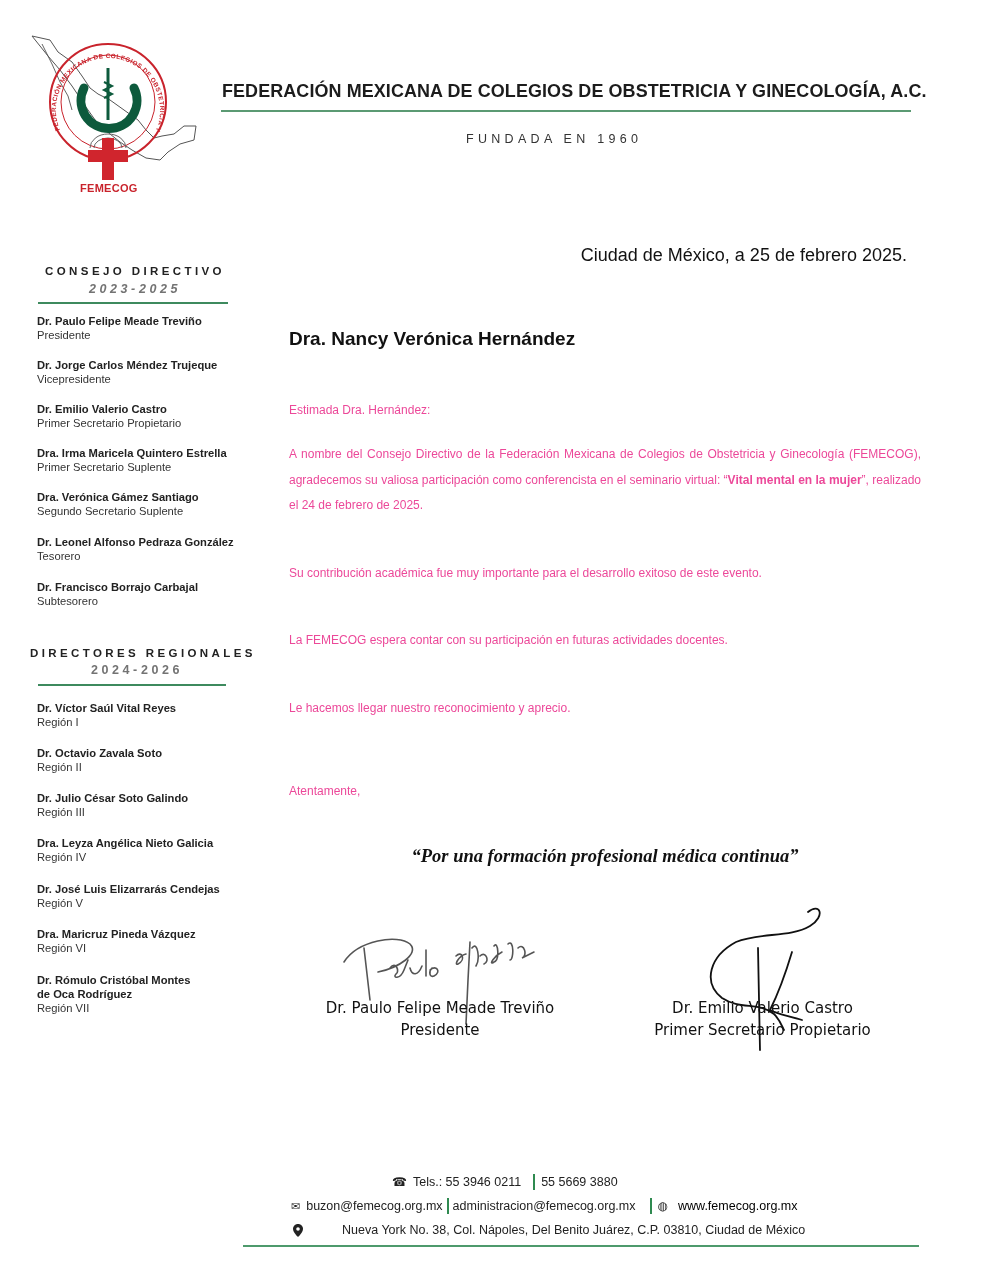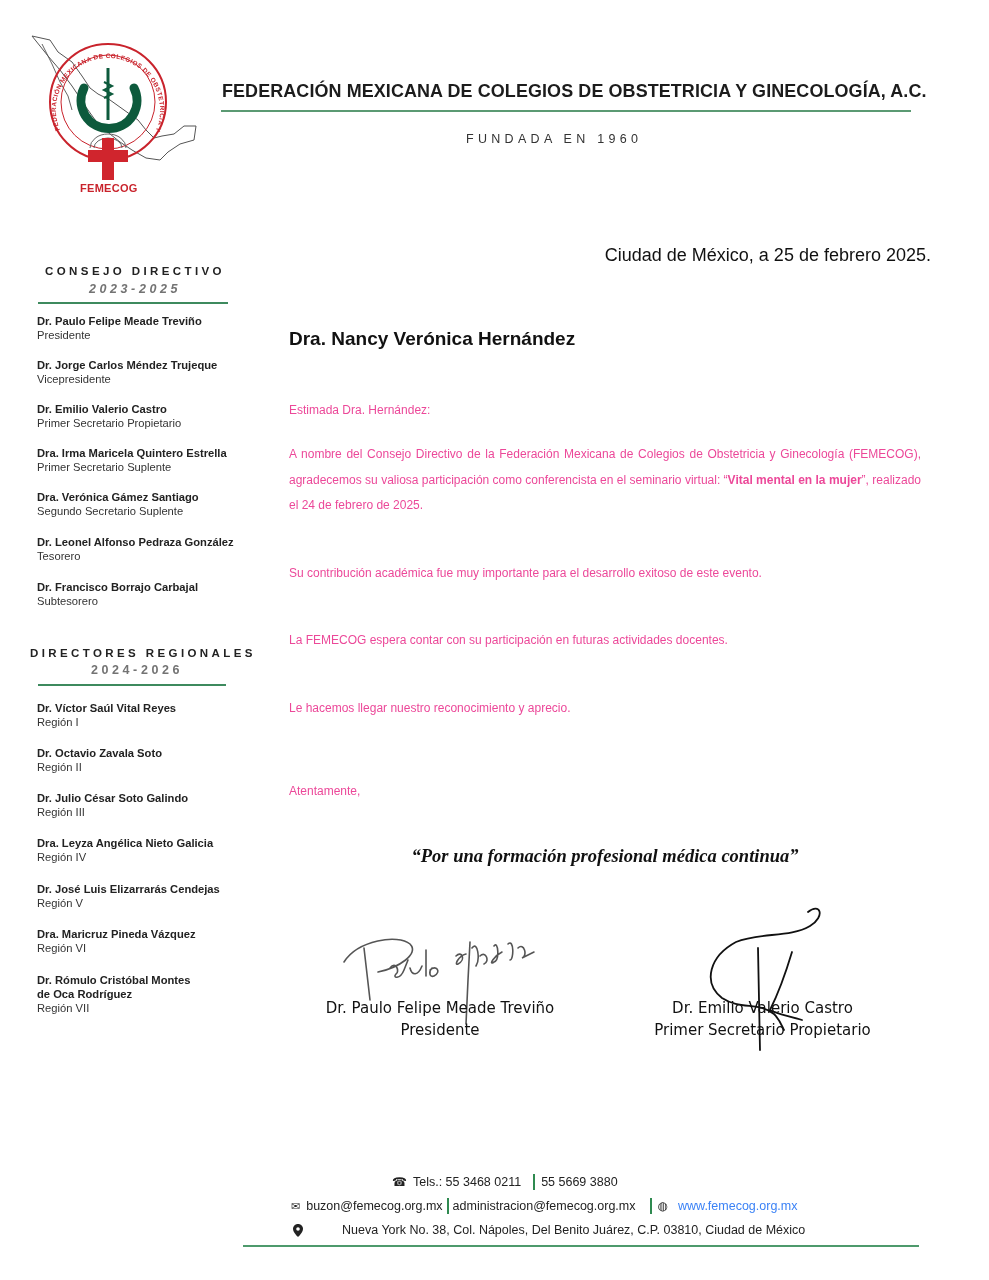--- a/index.html
+++ b/index.html
@@ -14,34 +14,34 @@
 
   
   .sb-head { font-weight:bold; font-size:11.5px; letter-spacing:3.4px; color:#222; white-space:nowrap; text-align:center; }
   .sb-years { font-weight:bold; font-style:italic; font-size:12.5px; letter-spacing:3.6px; color:#737373; text-align:center; white-space:nowrap; }
   .sb-rule { height:2px; background:#3e8a5e; }
   .member { left:37px; width:240px; }
   .m-name { font-weight:bold; font-size:11.2px; color:#222; line-height:14px; white-space:nowrap; }
   .m-role { font-size:11.2px; color:#333; line-height:14px; white-space:nowrap; }
 
   
-  .date { right:58px; top:245px; font-size:18px; color:#111; white-space:nowrap; }
+  .date { right:82px; top:245px; font-size:18px; color:#111; white-space:nowrap; }
   .recipient { left:289px; top:328px; font-weight:bold; font-size:19px; color:#111; white-space:nowrap; }
   .para { left:289px; width:632px; font-size:12px; line-height:25.5px; color:#ec4899; text-align:justify; }
   .para b { font-weight:bold; }
   .motto { left:289px; width:632px; top:846px; text-align:center; font-family:"Liberation Serif", serif; font-style:italic; font-weight:bold; font-size:18.5px; color:#111; }
 
   
   .sig-svg { position:absolute; }
   .sig-block { text-align:center; font-family:"DejaVu Sans", sans-serif; font-size:15px; line-height:22px; color:#111; white-space:nowrap; }
 
   
   .ft-line { font-size:12.5px; color:#222; white-space:nowrap; display:flex; align-items:center; }
   .ft-sep { display:inline-block; width:2px; height:16px; background:#2f8a50; margin:0 6px; }
-  .ft-web { color:#3b82f6; }
+  .ft-web { color:#000000; }
   .ft-icon { display:inline-block; margin-right:6px; font-size:12px; color:#222; }
   .ft-rule { left:243px; top:1245px; width:676px; height:2px; background:#4e9a6c; }
 </style>
 </head>
 <body>
 
 <div class="abs logo">
   <svg width="170" height="170" viewBox="0 0 170 170">
 
     <path d="M4,6 L22,10 L30,22 L44,32 L54,46 L62,58 L70,64 L82,70 L96,80 L110,90 L118,100 L126,108 L134,106 L146,104 L156,96 L168,96 L166,110 L152,114 L140,122 L132,130 L118,128 L104,120 L92,112 L82,104 L70,94 L60,80 L52,68 L44,56 L32,40 L20,26 Z" fill="none" stroke="#555" stroke-width="1"></path>
@@ -169,21 +169,21 @@
   <div>Dr. Paulo Felipe Meade Treviño</div>
   <div>Presidente</div>
 </div>
 <div class="abs sig-block" style="left:640px; top:997px; width:245px;">
   <div>Dr. Emilio Valerio Castro</div>
   <div>Primer Secretario Propietario</div>
 </div>
 
 <div class="abs ft-line" style="left:392px; top:1174px;">
   <span class="ft-icon">☎</span>
-  <span>Tels.: 55 3468 0211</span>
+  <span>Tels.: 55 3946 0211</span>
   <span class="ft-sep" style="margin-left:12px;"></span>
   <span>55 5669 3880</span>
 </div>
 <div class="abs ft-line" style="left:291px; top:1198px;">
   <span class="ft-icon" style="font-size:11px;">✉</span>
   <span>buzon@femecog.org.mx</span>
   <span class="ft-sep" style="margin:0 4px;"></span>
   <span>administracion@femecog.org.mx</span>
   <span class="ft-sep" style="margin-left:14px;"></span>
   <span class="ft-icon">◍</span>

